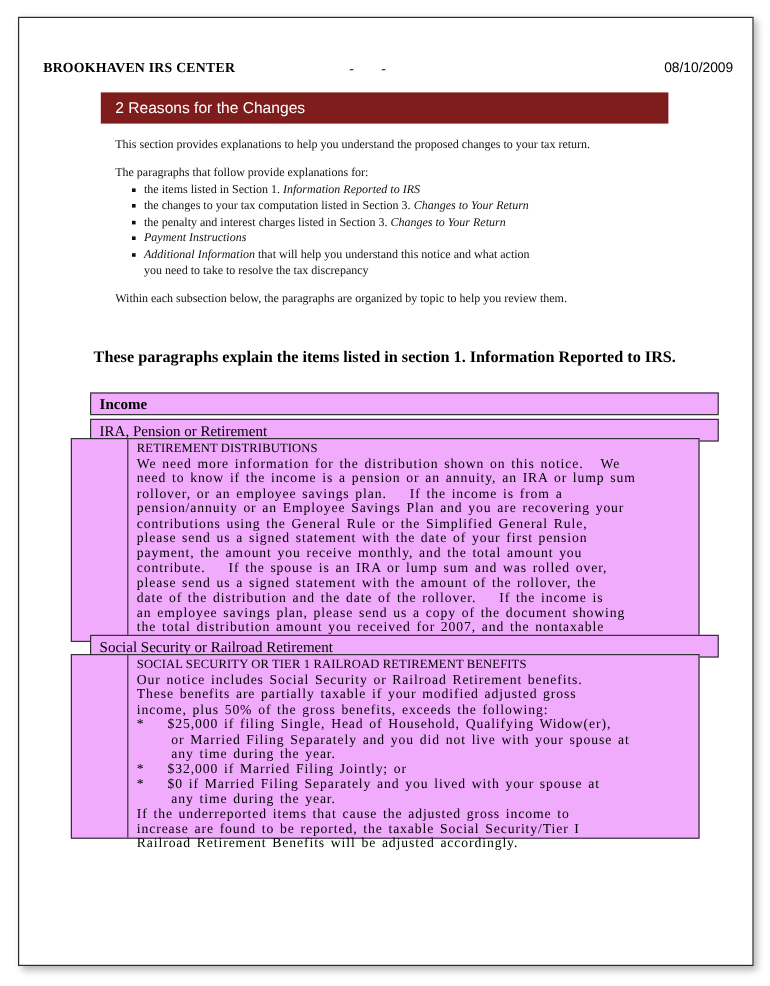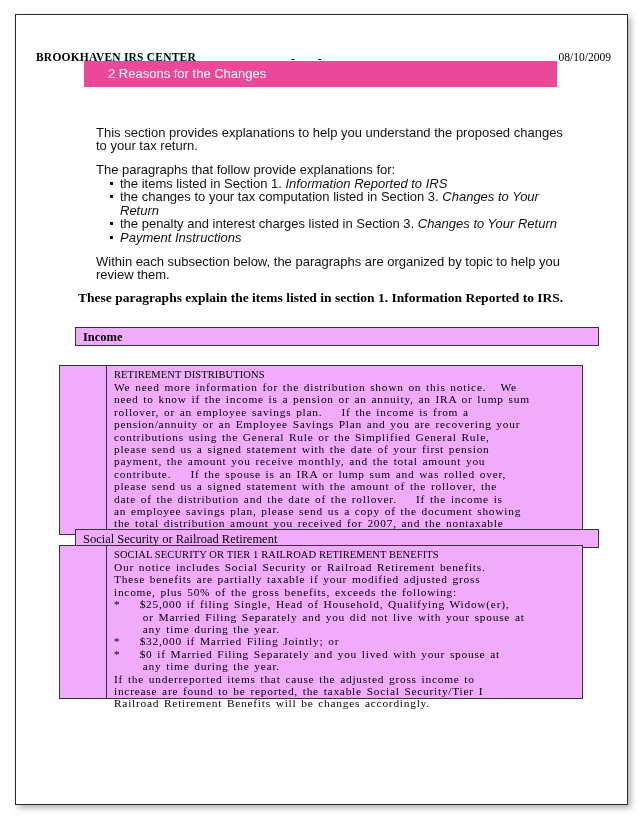--- a/index.html
+++ b/index.html
@@ -61,51 +61,51 @@
     top: 1px;
     font-family: "Liberation Serif", serif;
     font-size: 11.5px;
     color: #000;
     letter-spacing: 10px;
   }
   .doc-header .doc-date {
     position: absolute;
     right: 0;
     top: 0;
-    font-family: Liberation Serif, serif;
+    font-family: Liberation Sans, sans-serif;
     font-size: 11.5px;
     color: #000;
     white-space: nowrap;
   }
 
   
   .section-banner {
     position: absolute;
     left: 68px;
-    top: 46px;
+    top: 62px;
     width: 473px;
     height: 26px;
-    background: #ec4899;
+    background: #7f1d1d;
     color: #ffffff;
     font-family: "Liberation Sans", sans-serif;
     font-size: 13px;
     line-height: 26px;
-    padding-left: 24px;
+    padding-left: 12px;
     box-sizing: border-box;
     white-space: nowrap;
   }
 
   
   .intro {
     position: absolute;
     left: 80px;
-    top: 111px;
+    top: 99px;
     width: 475px;
-    font-family: Liberation Sans, sans-serif;
-    font-size: 13px;
+    font-family: Liberation Serif, serif;
+    font-size: 10px;
     line-height: 13px;
     color: #111;
   }
   .intro p { margin: 0 0 11px 0; }
   .intro p.tight { margin-bottom: 1px; }
   .intro ul {
     margin: 0 0 11px 0;
     padding: 0 0 0 14px;
     list-style: none;
   }
@@ -223,30 +223,34 @@
     </div>
 
     <div class="intro">
       <p>This section provides explanations to help you understand the proposed changes to your tax return.</p>
       <p class="tight">The paragraphs that follow provide explanations for:</p>
       <ul>
         <li><span>the items listed in Section 1. </span><em>Information Reported to IRS</em></li>
         <li><span>the changes to your tax computation listed in Section 3. </span><em>Changes to Your Return</em></li>
         <li><span>the penalty and interest charges listed in Section 3. </span><em>Changes to Your Return</em></li>
         <li><em>Payment Instructions</em></li>
+        <li><em>Additional Information</em><span> that will help you understand this notice and what action</span><span class="cont">you need to take to resolve the tax discrepancy</span></li>
       </ul>
       <p class="closing">Within each subsection below, the paragraphs are organized by topic to help you review them.</p>
     </div>
 
     <div class="lead-in">These   paragraphs   explain the items listed in section 1.  Information   Reported   to IRS.</div>
 
     <div class="box cat-bar bold" style="top:312px;">
       <div class="cat-label">Income</div>
     </div>
 
+    <div class="box cat-bar" style="top:334px;">
+      <div class="cat-label">IRA, Pension or Retirement</div>
+    </div>
 
     <div class="box content-box" style="top:350px; height:170px;">
       <div class="gutter"></div>
       <div class="body-cell">
         <div class="blk-title">RETIREMENT DISTRIBUTIONS</div>
         <div class="mono">
           <span class="ln">We need more information for the distribution shown on this notice.   We</span>
           <span class="ln">need to know if the income is a pension or an annuity, an IRA or lump sum</span>
           <span class="ln">rollover, or an employee savings plan.    If the income is from a</span>
           <span class="ln">pension/annuity or an Employee Savings Plan and you are recovering your</span>
@@ -276,19 +280,19 @@
           <span class="ln">These benefits are partially taxable if your modified adjusted gross</span>
           <span class="ln">income, plus 50% of the gross benefits, exceeds the following:</span>
           <span class="ln">*    $25,000 if filing Single, Head of Household, Qualifying Widow(er),</span>
           <span class="ln">      or Married Filing Separately and you did not live with your spouse at</span>
           <span class="ln">      any time during the year.</span>
           <span class="ln">*    $32,000 if Married Filing Jointly; or</span>
           <span class="ln">*    $0 if Married Filing Separately and you lived with your spouse at</span>
           <span class="ln">      any time during the year.</span>
           <span class="ln">If the underreported items that cause the adjusted gross income to</span>
           <span class="ln">increase are found to be reported, the taxable Social Security/Tier I</span>
-          <span class="ln">Railroad Retirement Benefits will be changes accordingly.</span>
+          <span class="ln">Railroad Retirement Benefits will be adjusted accordingly.</span>
         </div>
       </div>
     </div>
 
   </div>
 </div>
 
 </body></html>

